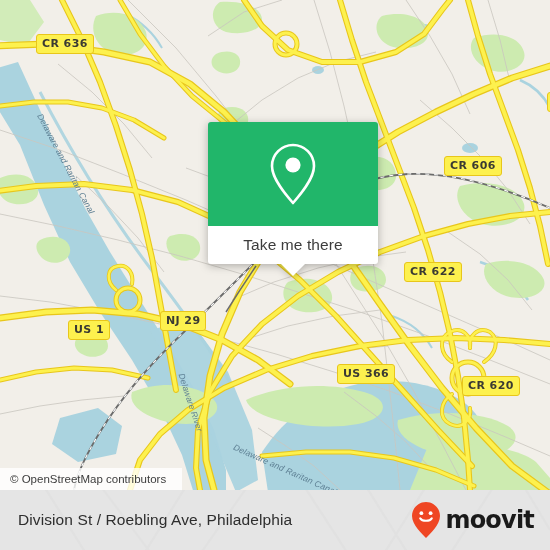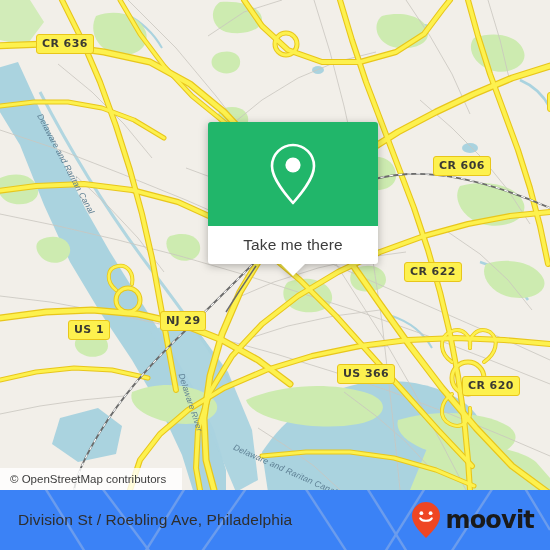--- a/index.html
+++ b/index.html
@@ -123,21 +123,21 @@
     border-top: 13px solid #ffffff;
   }
 
   
   #footer {
     position: absolute;
     left: 0;
     top: 490px;
     width: 550px;
     height: 60px;
-    background: #3b82f6;
+    background: #e5e5e5;
     display: flex;
     align-items: center;
     justify-content: space-between;
     padding: 0 16px 0 18px;
     box-sizing: border-box;
     overflow: hidden;
   }
   #footer-ghost {
     position: absolute;
     left: 0; top: 0; width: 550px; height: 60px;
@@ -310,21 +310,21 @@
                    C 256,260 222,296 186,330 C 152,362 122,396 100,432 C 84,458 76,478 74,490" stroke="#6b6b6b" stroke-width="1.8" fill="none"></path>
           <path d="M 550,208 C 500,186 452,172 408,174 C 362,176 324,196 290,228
                    C 256,260 222,296 186,330 C 152,362 122,396 100,432 C 84,458 76,478 74,490" stroke="#ffffff" stroke-width="1.1" stroke-dasharray="4 5" fill="none"></path>
           <path d="M 256,266 L 240,290 L 226,312" stroke="#6b6b6b" stroke-width="1.4" fill="none"></path>
         </g>
       </g>
     </svg>
 
     <div class="shield" style="left:36px;  top:34px;">CR 636</div>
     <div class="shield" style="left:547px; top:92px;">NJ</div>
-    <div class="shield" style="left:433px; top:156px;">CR 606</div>
+    <div class="shield" style="left:444px; top:156px;">CR 606</div>
     <div class="shield" style="left:404px; top:262px;">CR 622</div>
     <div class="shield" style="left:160px; top:311px;">NJ 29</div>
     <div class="shield" style="left:68px;  top:320px;">US 1</div>
     <div class="shield" style="left:337px; top:364px;">US 366</div>
     <div class="shield" style="left:462px; top:376px;">CR 620</div>
 
     <div class="maplabel" style="left:44px;  top:112px; transform:rotate(62deg);">Delaware and Raritan Canal</div>
     <div class="maplabel" style="left:186px; top:372px; transform:rotate(72deg);">Delaware River</div>
     <div class="maplabel" style="left:236px; top:442px; transform:rotate(24deg);">Delaware and Raritan Canal</div>
 

